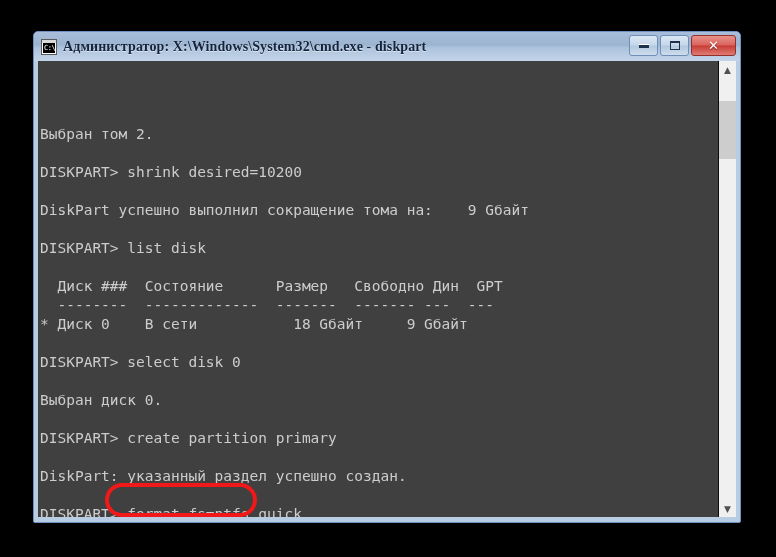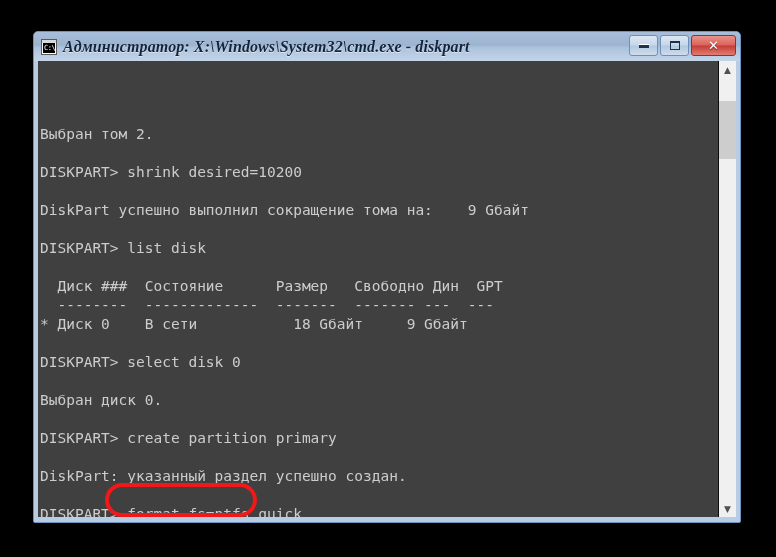--- a/index.html
+++ b/index.html
@@ -64,23 +64,22 @@
     color: #ffffff;
     font-family: "DejaVu Sans Mono", monospace;
     font-size: 7px;
     line-height: 10px;
     letter-spacing: -0.5px;
     padding-left: 1px;
     overflow: hidden;
   }
   #window-title {
     font-family: "Liberation Serif", serif;
-    font-style: italic;
     font-weight: bold;
-    font-size: 16px;
+    font-size: 14px;
     color: #14243c;
     white-space: nowrap;
     text-shadow: 0 1px 0 rgba(255,255,255,0.55);
     letter-spacing: 0.1px;
   }
 
   
   #caption-buttons {
     position: absolute;
     right: 4px;

